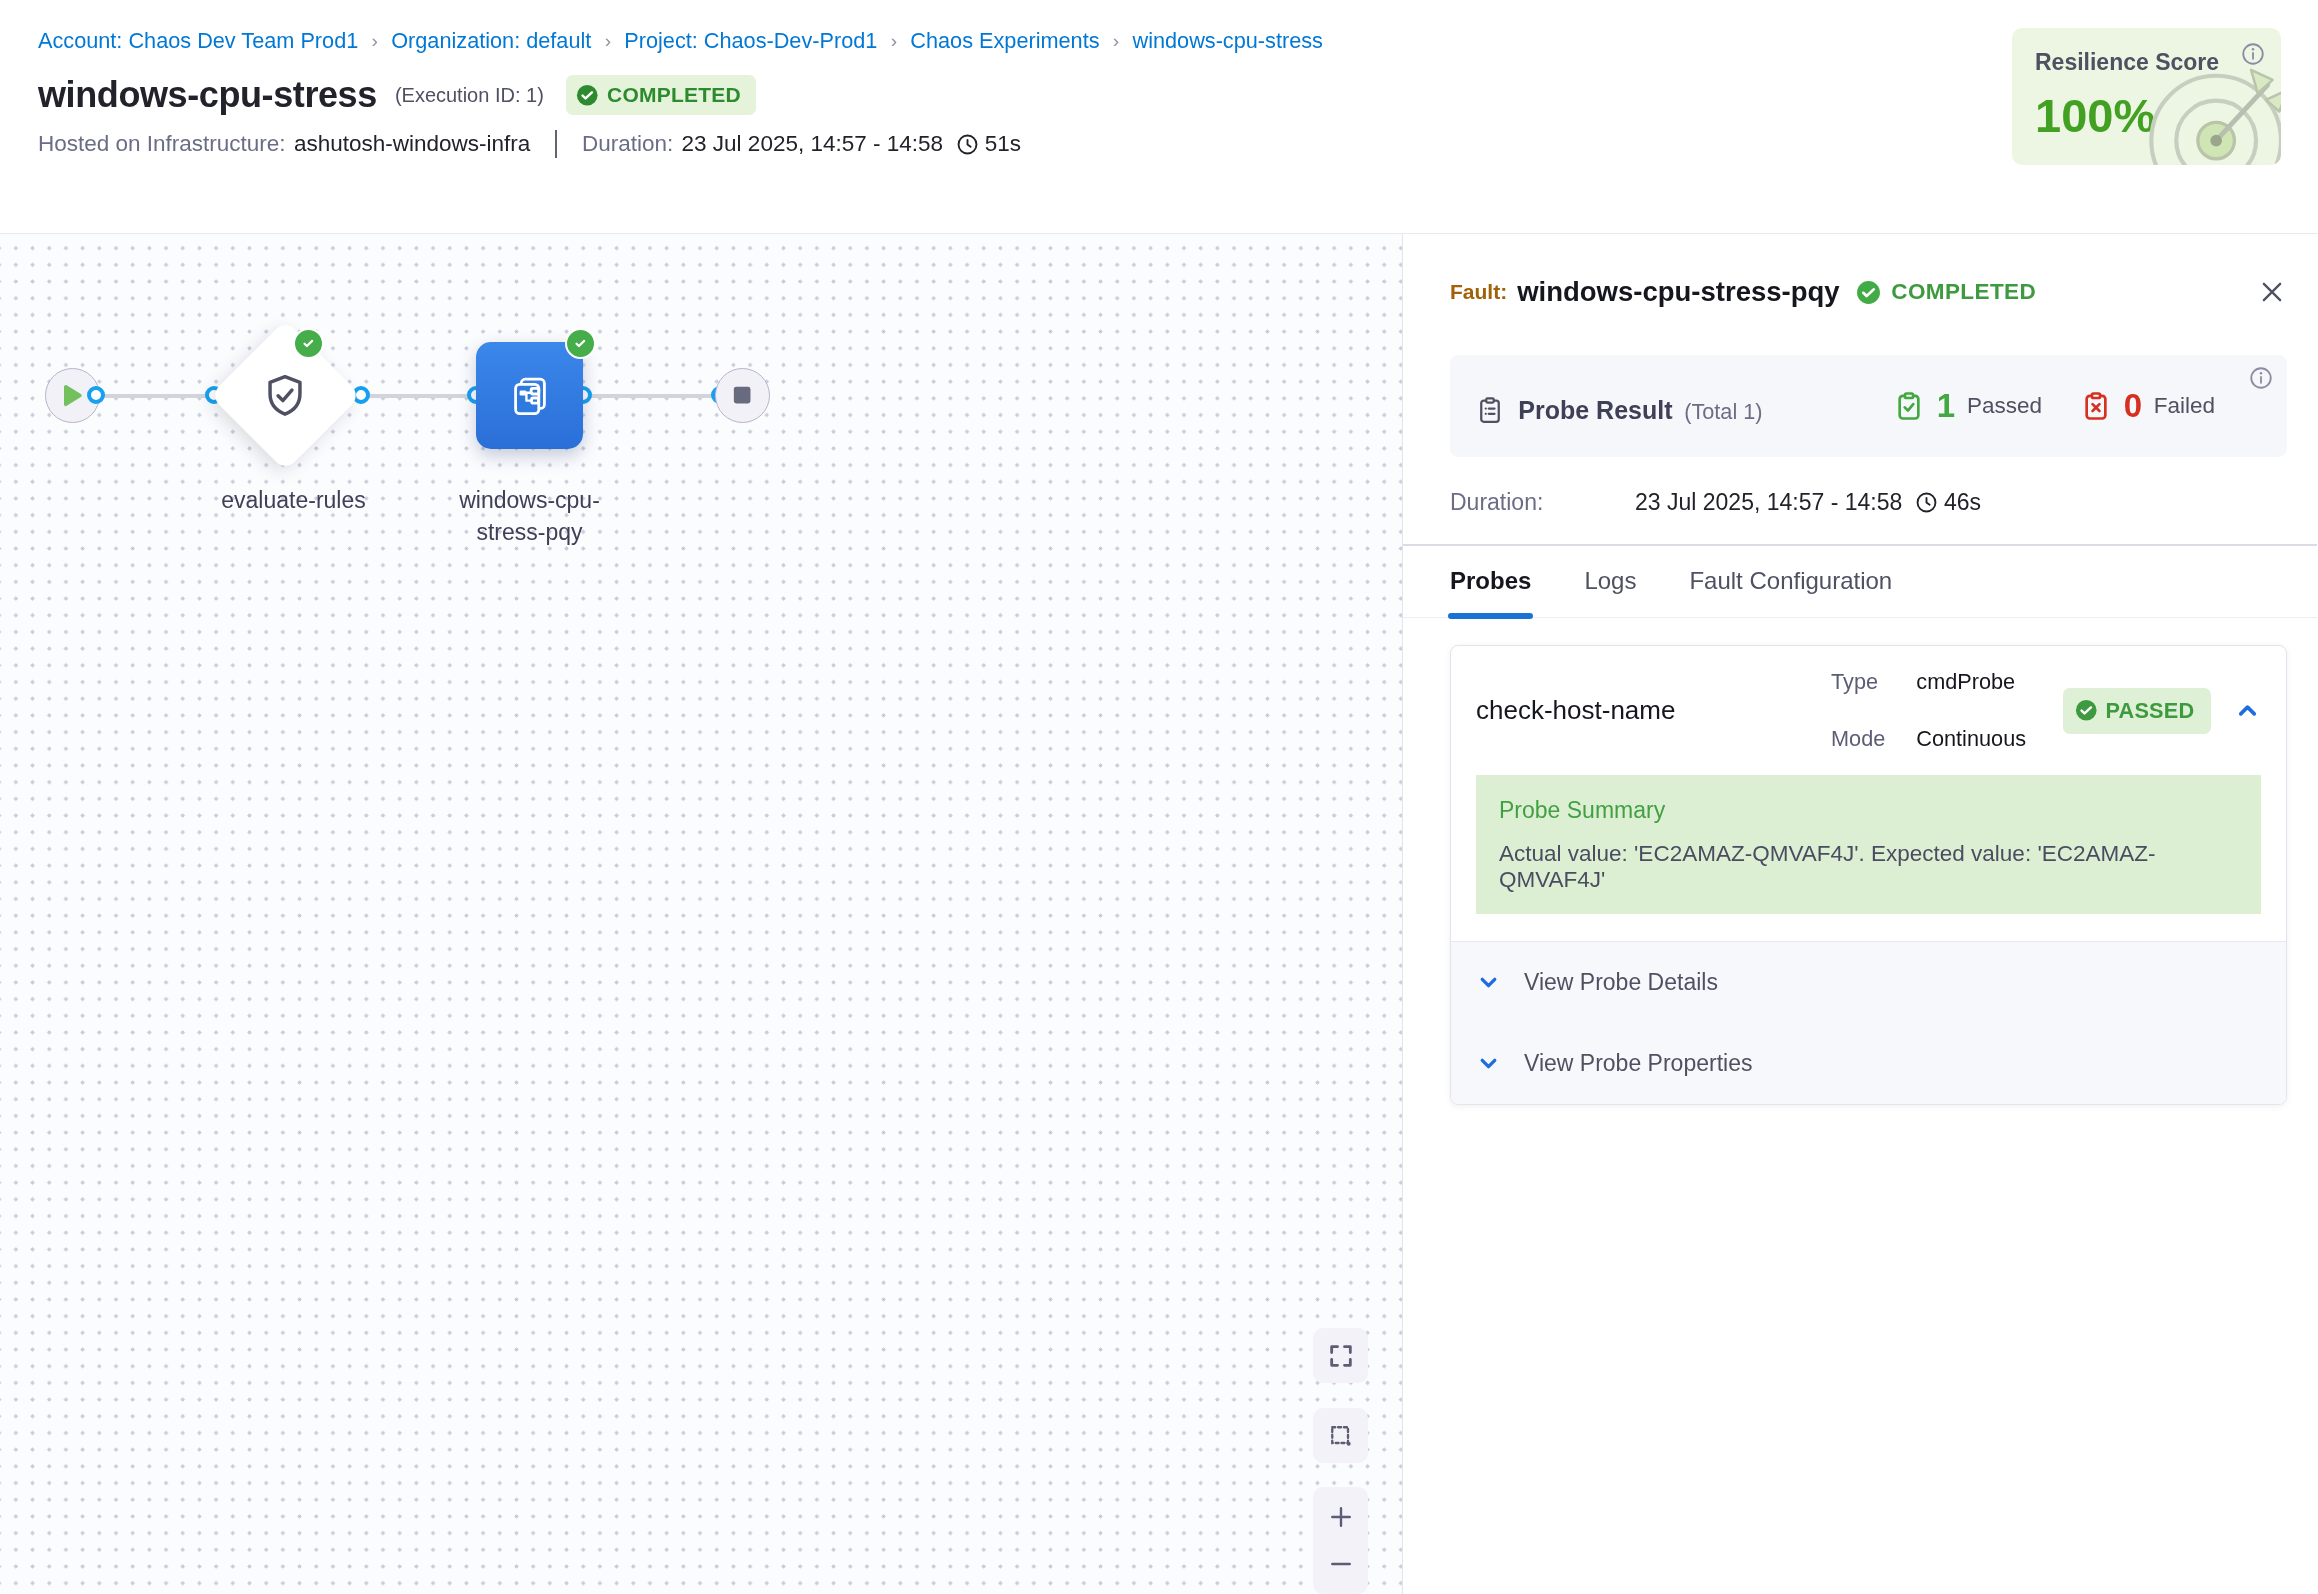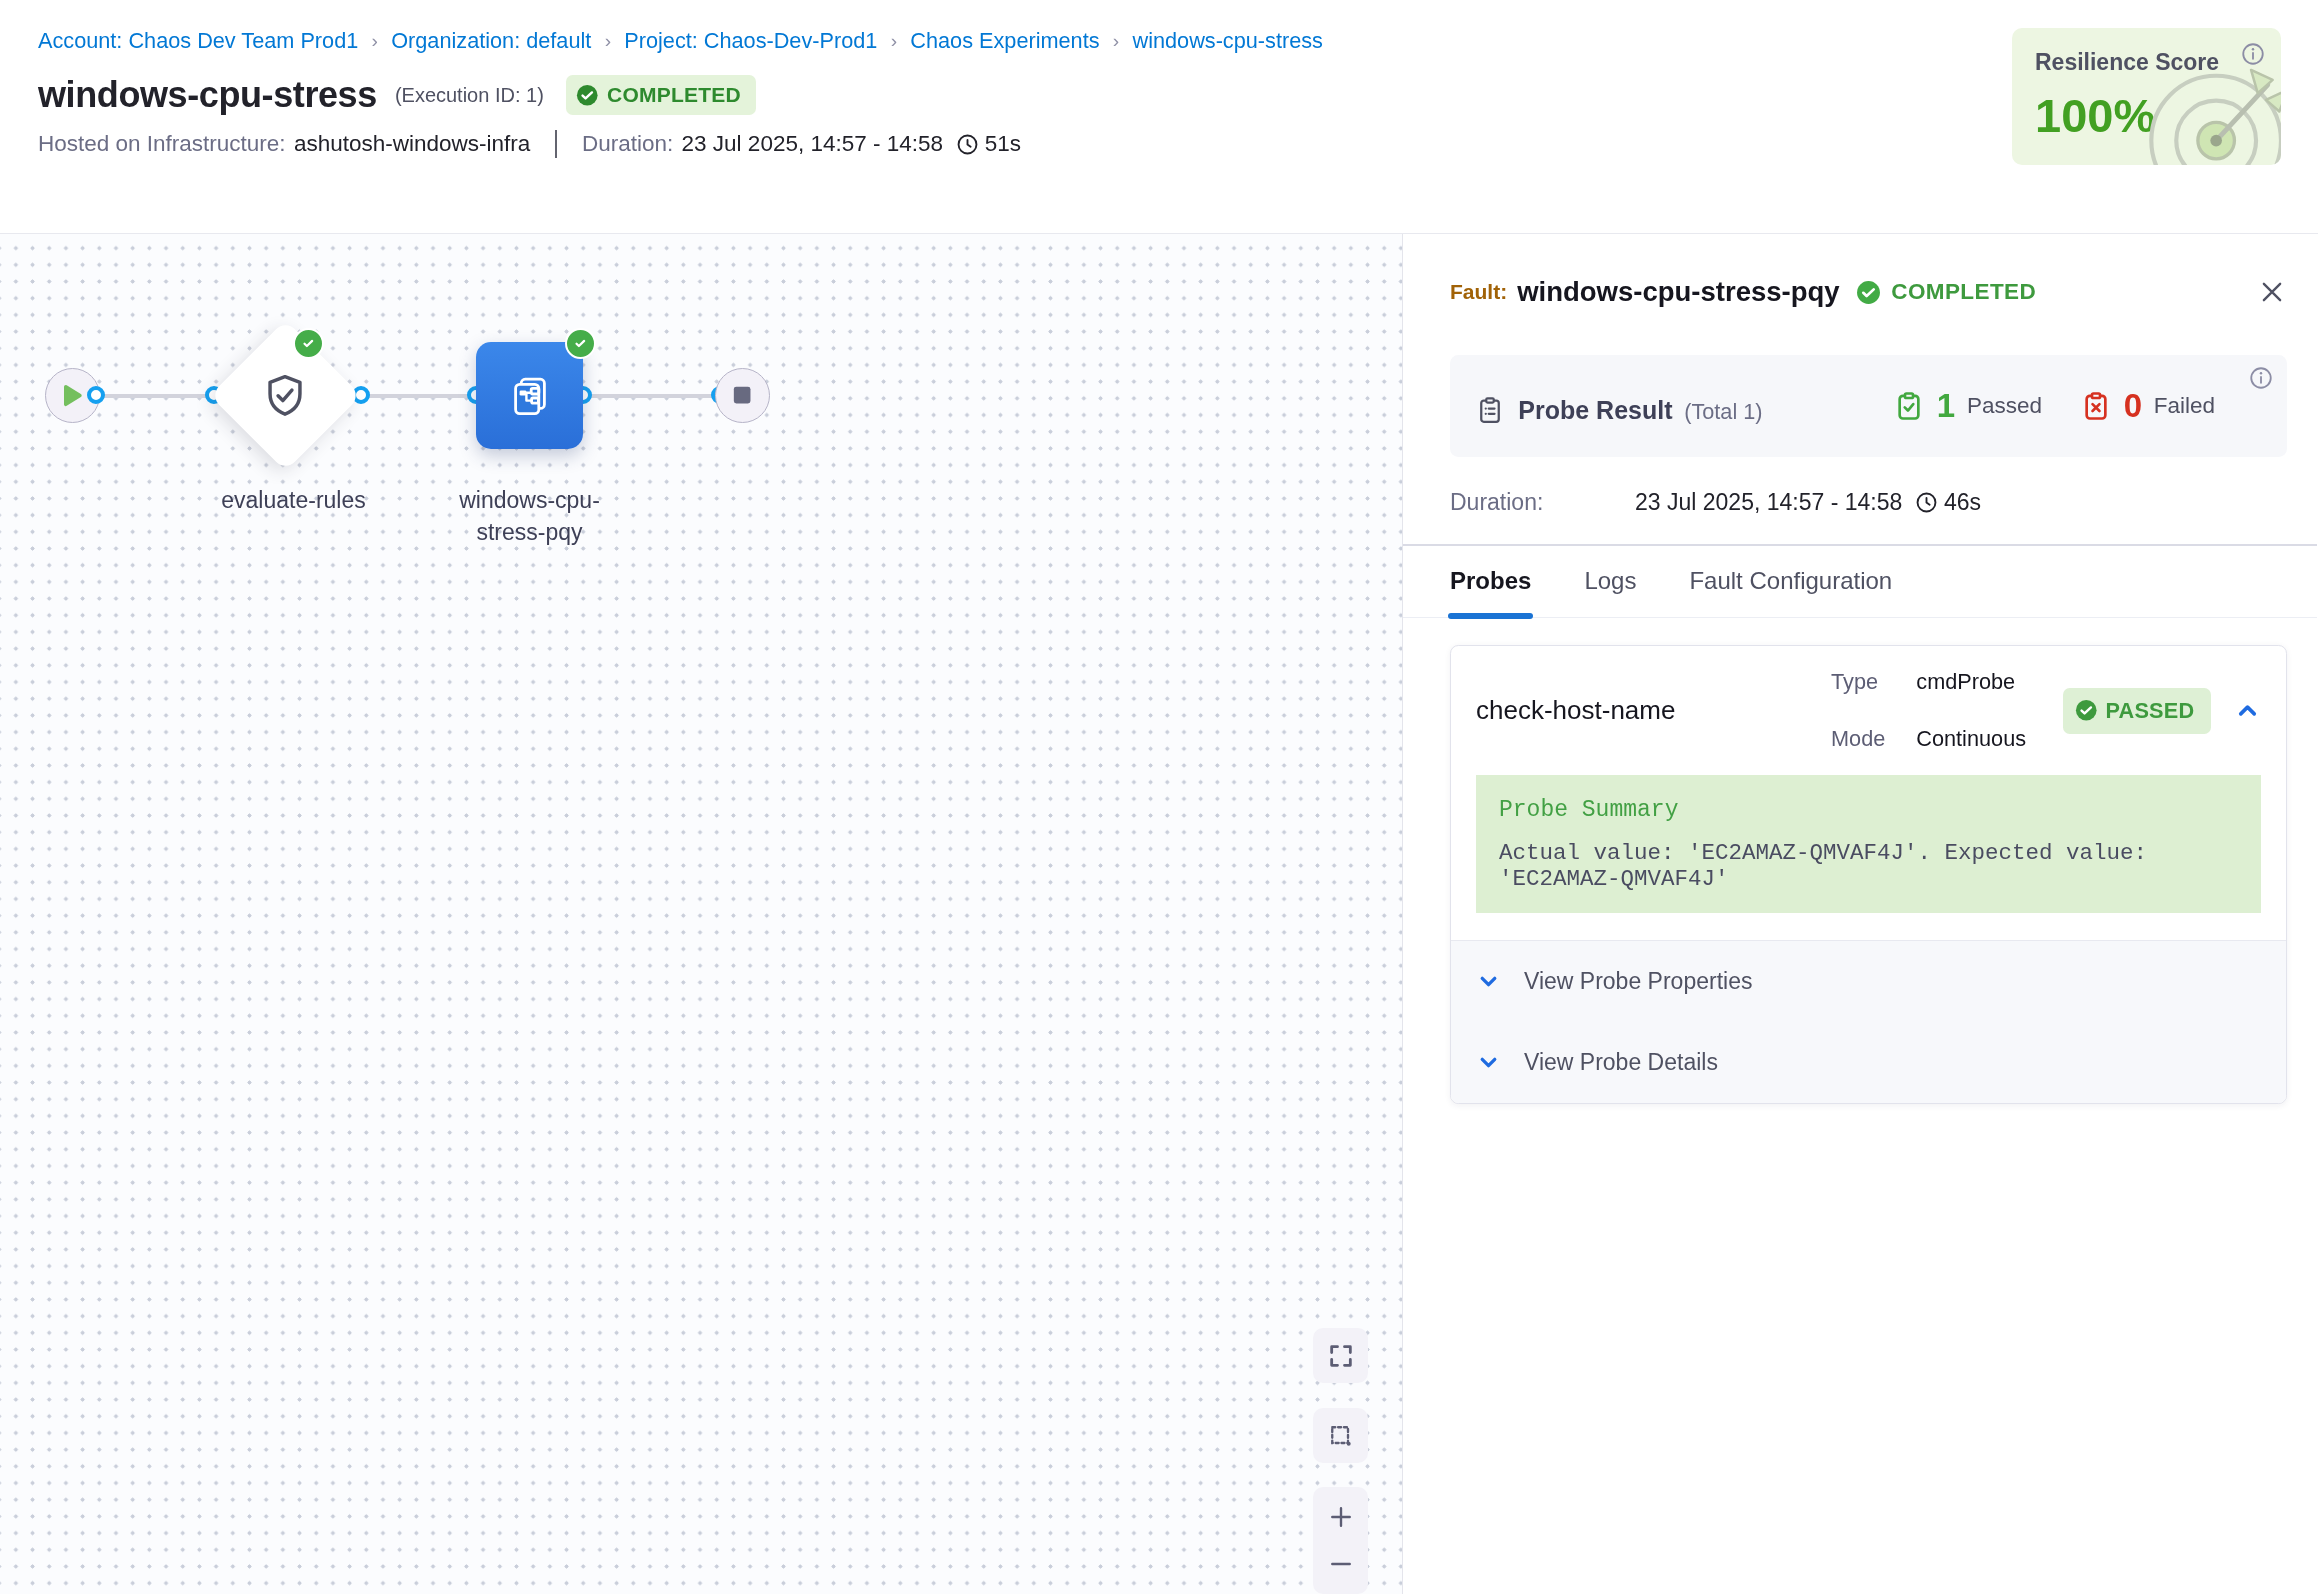--- a/index.html
+++ b/index.html
@@ -172,21 +172,21 @@
   .passed-badge {
     display: flex; align-items: center; gap: 8.3px;
     background: #def0d5; color: #3e9a3e;
     font-size: 21.7px; font-weight: bold; letter-spacing: 0.2px;
     border-radius: 6.7px; padding: 10px 16.7px 10px 11.7px;
   }
   .collapse-btn { margin-left: 23px; cursor: pointer; display: flex; }
 
   .probe-summary {
     margin: 3.3px 25px 27px 25px;
-    background: #ddefd2; border-radius: 0; padding: 21.7px 23px; font-family: Liberation Mono, monospace;
+    background: #ddefd2; border-radius: 0; padding: 21.7px 23px;
   }
   .summary-title { font-size: 23px; color: #42a044; font-weight: 500; }
   .summary-text { font-size: 22.5px; color: #4a4c61; margin-top: 16.7px; }
 
   .card-footer { background: #f7f8fb; border-top: 0.8px solid #e8e9f0; }
   .footer-row {
     display: flex; align-items: center; gap: 23px;
     padding: 27px 25px; font-size: 23px; color: #4f5162; cursor: pointer;
   }
 
@@ -469,27 +469,27 @@
         <div class="summary-text">Actual value: 'EC2AMAZ-QMVAF4J'. Expected value: 'EC2AMAZ-QMVAF4J'</div>
       </div>
 
       <div class="card-footer">
         <div class="footer-row">
           <span>
             <svg width="25" height="25" viewBox="0 0 24 24" fill="none" stroke="#1f6be0" stroke-width="3.2" stroke-linecap="round" stroke-linejoin="round">
                 <path d="M6 9l6 6 6-6"></path>
               </svg>
           </span>
-          <span>View Probe Properties</span>
+          <span>View Probe Details</span>
         </div>
         <div class="footer-row">
           <span>
             <svg width="25" height="25" viewBox="0 0 24 24" fill="none" stroke="#1f6be0" stroke-width="3.2" stroke-linecap="round" stroke-linejoin="round">
                 <path d="M6 9l6 6 6-6"></path>
               </svg>
           </span>
-          <span>View Probe Details</span>
+          <span>View Probe Properties</span>
         </div>
       </div>
     </div>
   </div>
 </div>
 
 
 </body></html>

